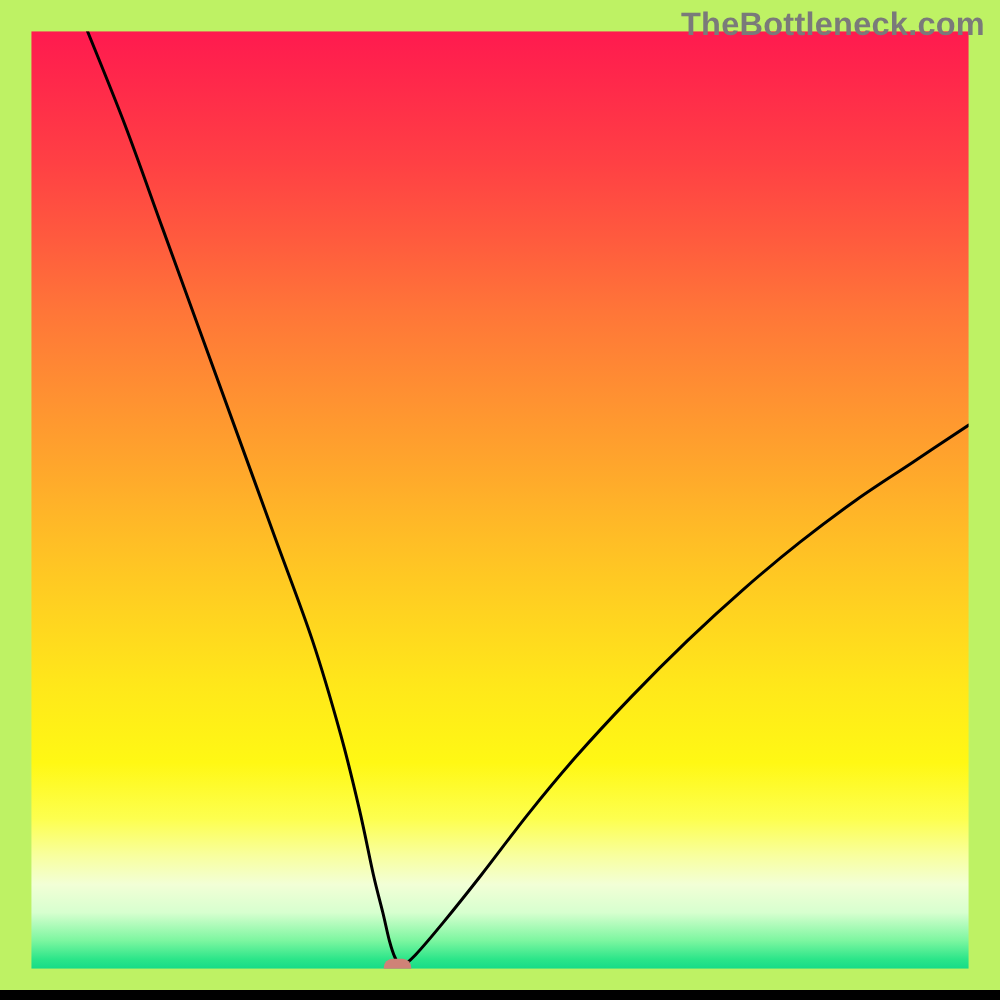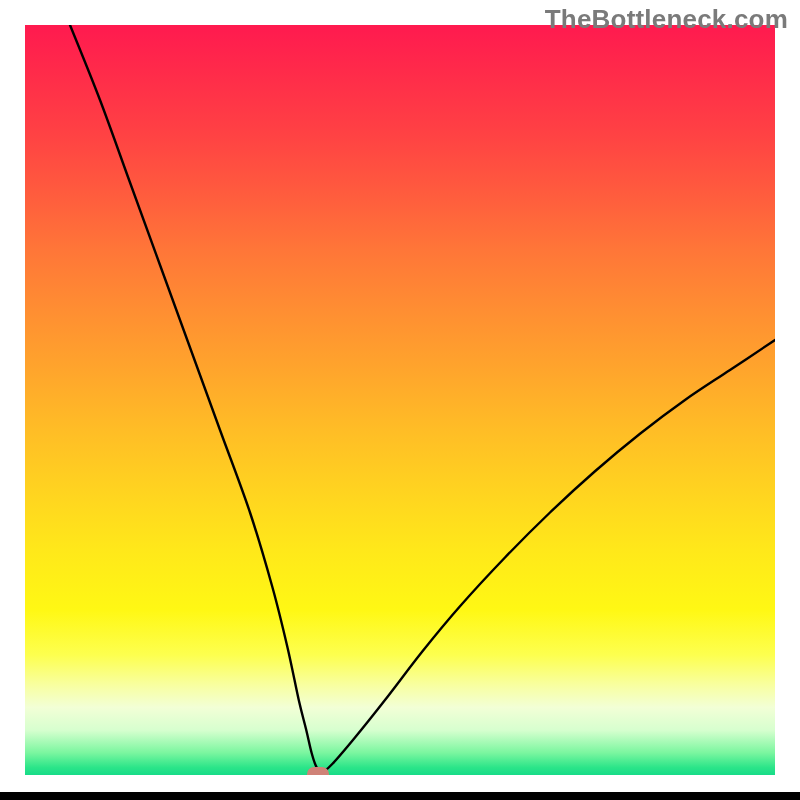--- a/index.html
+++ b/index.html
@@ -1,21 +1,21 @@
 <!DOCTYPE html>
 <html><head>
 <meta charset="utf-8">
 <style>
   * { margin: 0; padding: 0; box-sizing: border-box; }
   html, body { width: 800px; height: 800px; overflow: hidden; background: #000; }
   .frame {
     position: relative;
     width: 800px;
     height: 792px;
-    background: #ffffff;
+    background: #bef264;
   }
   .watermark {
     position: absolute;
     top: 4px;
     right: 12px;
     color: #7a7a7a;
     font-family: Arial, Helvetica, sans-serif;
     font-size: 26px;
     font-weight: 600;
     letter-spacing: 0.2px;

